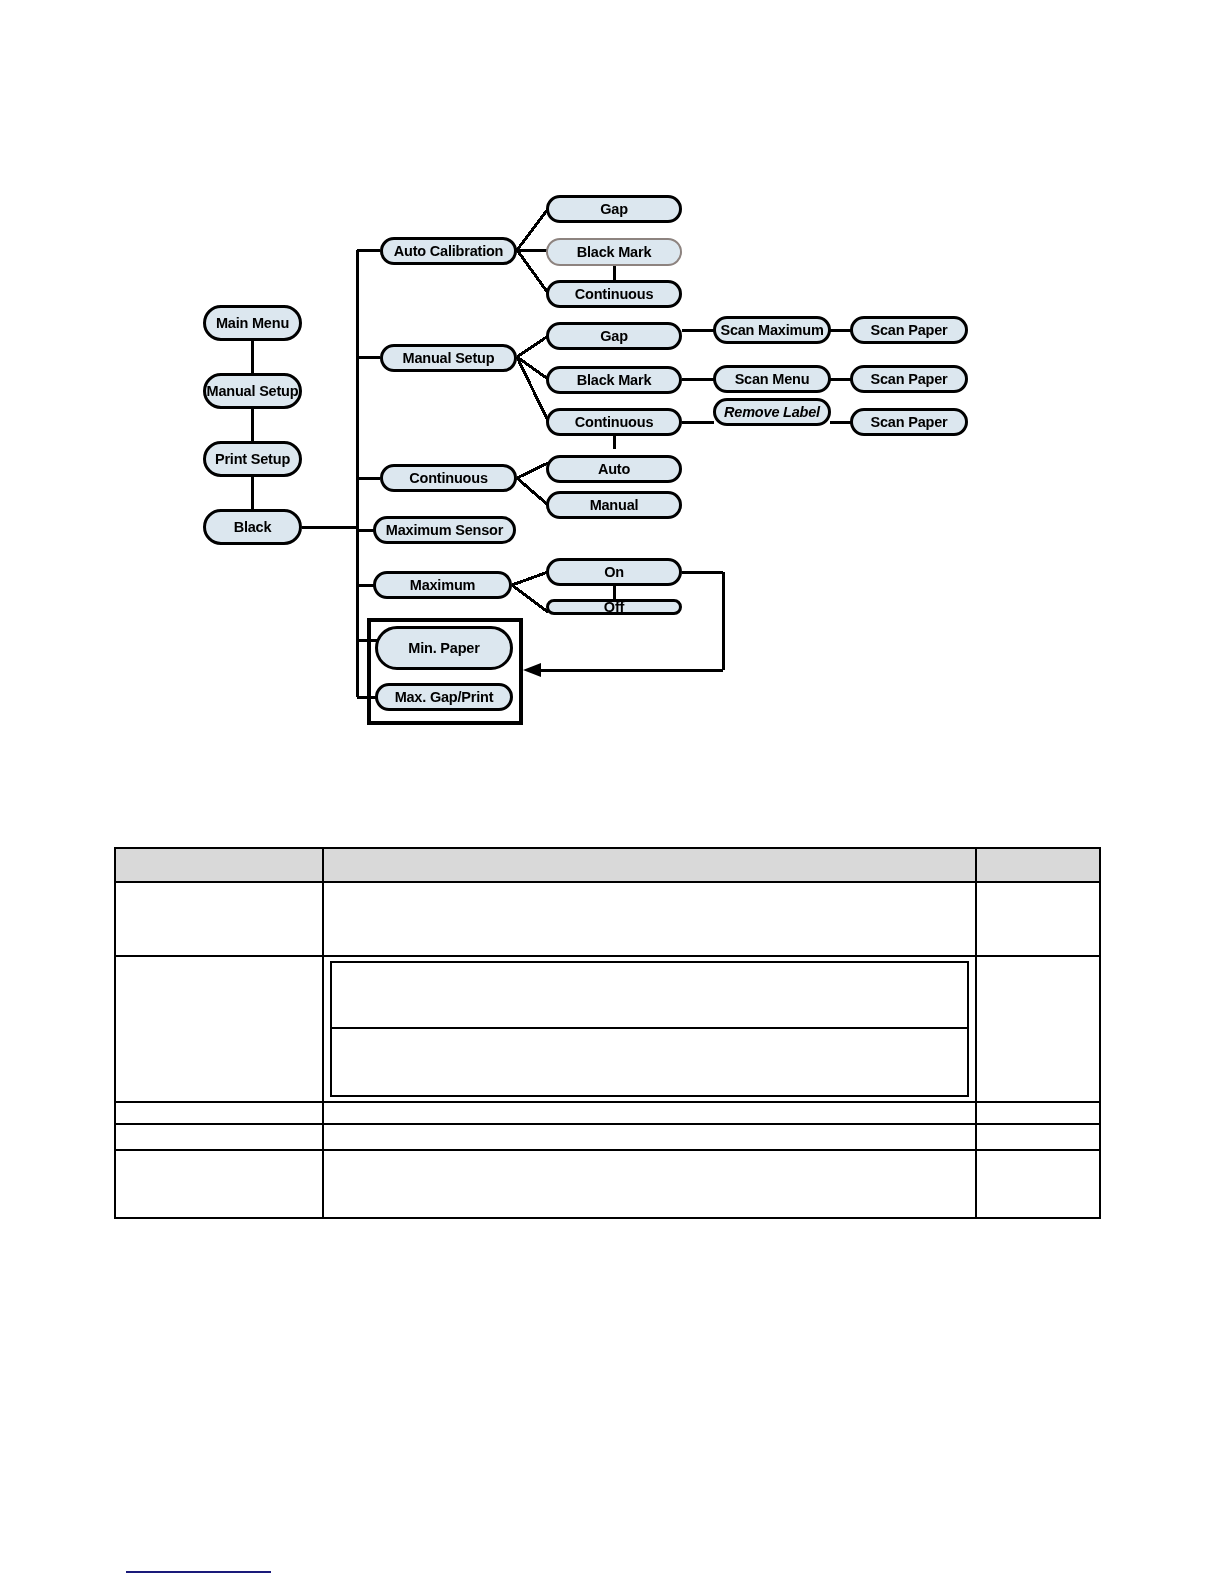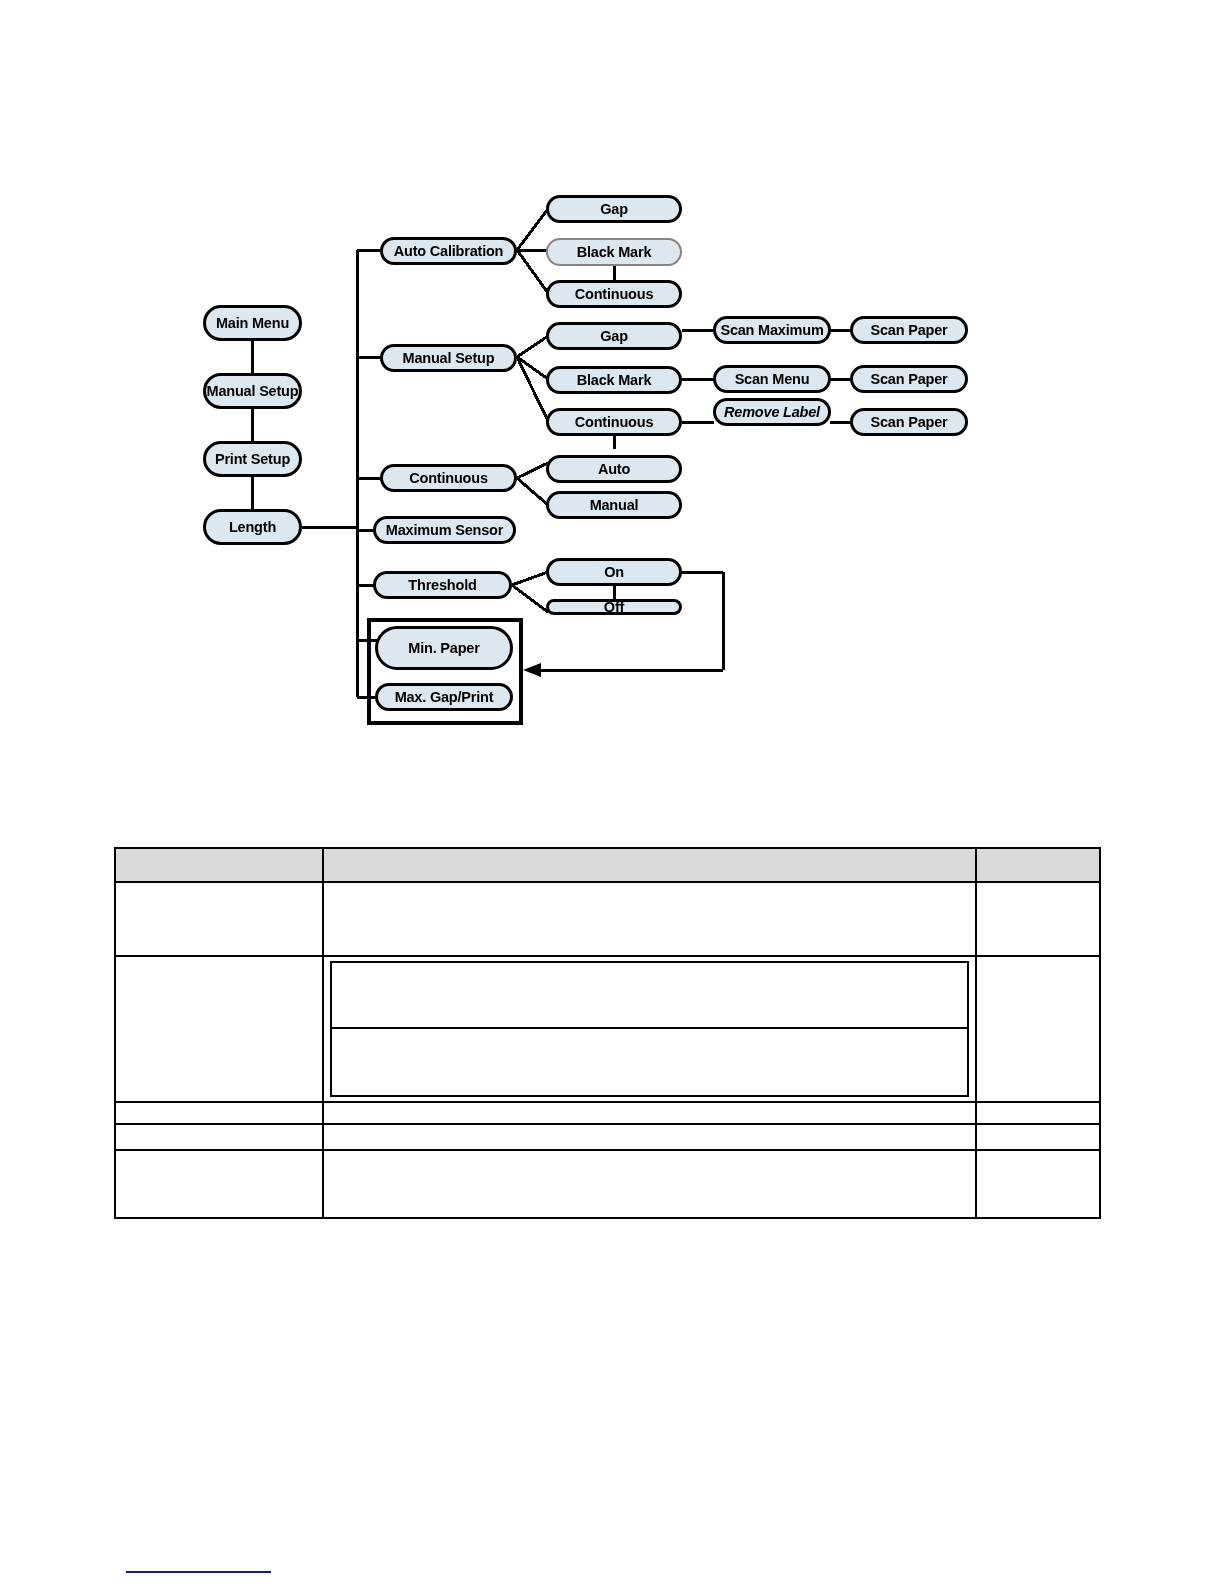--- a/index.html
+++ b/index.html
@@ -174,31 +174,31 @@
     </svg>
 
     <div class="group-box" style="left:367px; top:618px; width:156px; height:107px;"></div>
 
     <div class="node" style="left:203px; top:305px; width:99px; height:36px;">Main Menu</div>
 
     <div class="node" style="left:203px; top:373px; width:99px; height:36px;">Manual Setup</div>
 
     <div class="node" style="left:203px; top:441px; width:99px; height:36px;">Print Setup</div>
 
-    <div class="node" style="left:203px; top:509px; width:99px; height:36px;">Length</div>
+    <div class="node" style="left:203px; top:509px; width:99px; height:36px;">Black</div>
 
     <div class="node" style="left:380px; top:237px; width:137px; height:28px;">Auto Calibration</div>
 
     <div class="node" style="left:380px; top:344px; width:137px; height:28px;">Manual Setup</div>
 
     <div class="node" style="left:380px; top:464px; width:137px; height:28px;">Continuous</div>
 
     <div class="node" style="left:373px; top:516px; width:143px; height:28px;">Maximum Sensor</div>
 
-    <div class="node" style="left:373px; top:571px; width:139px; height:28px;">Threshold</div>
+    <div class="node" style="left:373px; top:571px; width:139px; height:28px;">Maximum</div>
 
     <div class="node" style="left:375px; top:626px; width:138px; height:44px;">Min. Paper</div>
 
     <div class="node" style="left:375px; top:683px; width:138px; height:28px;">Max. Gap/Print</div>
 
     <div class="node" style="left:546px; top:195px; width:136px; height:28px;">Gap</div>
 
     <div class="node dim-border" style="left:546px; top:238px; width:136px; height:28px;">Black Mark</div>
 
     <div class="node" style="left:546px; top:280px; width:136px; height:28px;">Continuous</div>

